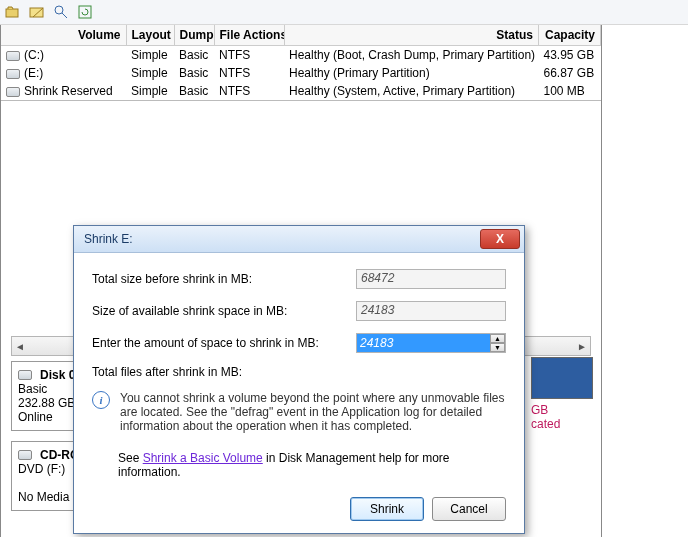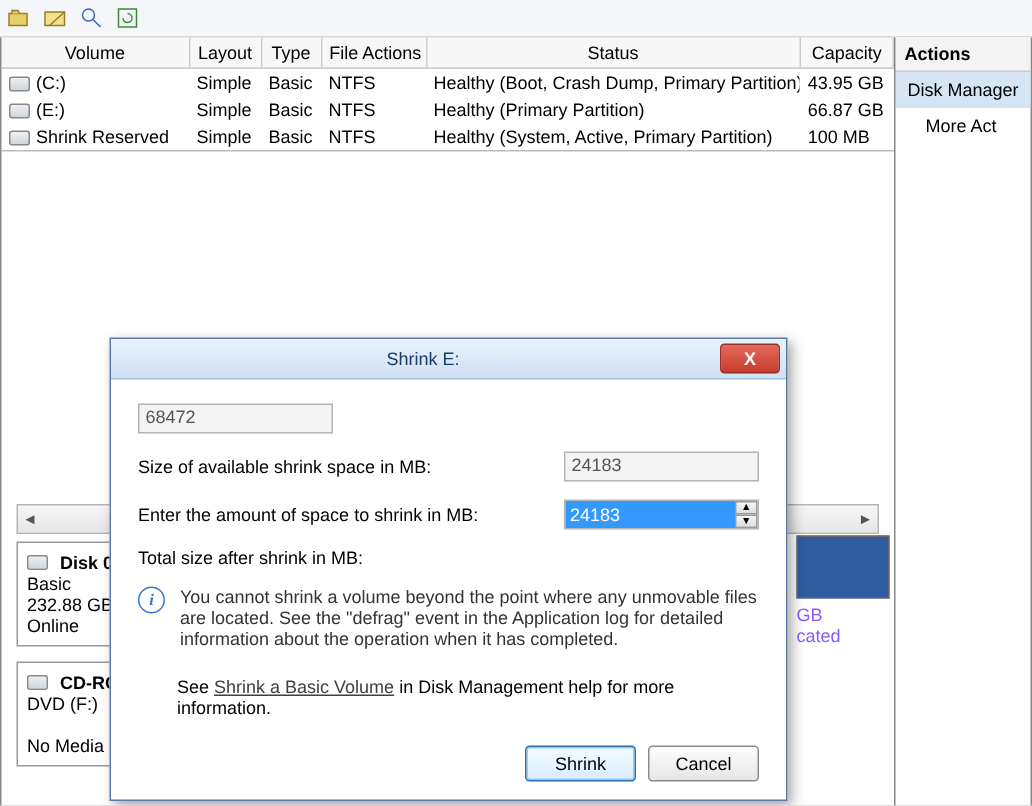--- a/index.html
+++ b/index.html
@@ -65,22 +65,22 @@
   
   .vol-table {
     border-bottom: 1px solid #bbb;
   }
   .vol-table table {
     width: 100%;
     border-collapse: collapse;
     table-layout: fixed;
   }
   .vol-table th {
-    text-align: center;
-    font-weight: normal;
+    text-align: right;
+    font-weight: bold;
     background: #f7f7f7;
     border-right: 1px solid #ccc;
     border-bottom: 1px solid #ccc;
     padding: 3px 5px;
     white-space: nowrap;
     overflow: hidden;
   }
   .vol-table td {
     padding: 2px 5px;
     white-space: nowrap;
@@ -150,21 +150,21 @@
   }
   .dlg-title {
     height: 26px;
     background: linear-gradient(#eaf2fb, #cde0f5);
     border-bottom: 1px solid #a8bfda;
     display: flex;
     align-items: center;
     padding: 0 4px 0 10px;
     color: #1a3b66;
   }
-  .dlg-title .title-text { flex: 1; text-align: center; }
+  .dlg-title .title-text { flex: 1; }
   .dlg-close {
     width: 38px;
     height: 18px;
     background: linear-gradient(#e56a5e, #c73b2b);
     border: 1px solid #962f23;
     border-radius: 3px;
     color: #fff;
     font-weight: bold;
     font-size: 12px;
     display: flex;
@@ -178,28 +178,29 @@
   .dlg-row {
     display: flex;
     align-items: center;
     margin-bottom: 12px;
   }
   .dlg-row .lbl {
     flex: 1;
     padding-right: 10px;
   }
   .dlg-row .val {
-    width: 130px;
+    width: 150px;
     height: 20px;
     border: 1px solid #b4b4b4;
     background: #f4f4f4;
     padding: 1px 4px;
     color: #555;
     box-sizing: border-box;
     font-size: 12px;
+    font-style: italic;
   }
   .dlg-row .val.input {
     position: relative;
     background: #fff;
     color: #000;
     display: flex;
     align-items: stretch;
   }
   .dlg-row .val.input .sel-text {
     flex:1;
@@ -241,21 +242,21 @@
     font-size: 11px;
     display: flex;
     align-items: center;
     justify-content: center;
     margin-right: 10px;
     flex: none;
     font-style: italic;
     font-family: Georgia, serif;
   }
   .dlg-link {
-    color: #404040;
+    color: #6d28d9;
     text-decoration: underline;
     margin-top: 48px;
   }
   .dlg-buttons {
     display: flex;
     justify-content: flex-end;
     gap: 8px;
     margin-top: 18px;
   }
   .btn {
@@ -273,21 +274,21 @@
     border: 1px solid #2f6fb0;
     box-shadow: 0 0 0 1px #9fc9ef inset;
     background: linear-gradient(#f5fbff, #d7ecff);
   }
   
   .behind-right {
     position: absolute;
     left: 530px;
     top: 330px;
     font-size: 12px;
-    color: #8b5cf6;
+    color: #be185d;
   }
   .behind-right .bar {
     width: 60px;
     height: 40px;
     border: 1px solid #666;
     background: #2d5da0;
     margin-bottom: 4px;
   }
 </style>
 </head>
@@ -329,21 +330,21 @@
             <col style="width:48px">
             <col style="width:40px">
           <col style="width:70px">
             <col>
             <col style="width:62px">
         </colgroup>
         <thead>
           <tr>
             <th>Volume</th>
             <th>Layout</th>
-            <th>Type</th>
+            <th>Dump</th>
             <th>File Actions</th>
             <th>Status</th>
             <th>Capacity</th>
           </tr>
         </thead>
         <tbody>
           <tr>
             <td><span class="drive-icon"></span><span>(C:)</span></td>
             <td>Simple</td>
             <td>Basic</td>
@@ -403,56 +404,52 @@
         <div>cated</div>
       </div>
 
       <div class="overlay-dialog">
         <div class="dlg-title">
           <span class="title-text">Shrink E:</span>
           <span class="dlg-close">X</span>
         </div>
         <div class="dlg-body">
           <div class="dlg-row">
+            <span class="lbl">Total size before shrink in MB:</span>
             <span class="val">68472</span>
           </div>
           <div class="dlg-row">
             <span class="lbl">Size of available shrink space in MB:</span>
             <span class="val">24183</span>
           </div>
           <div class="dlg-row">
             <span class="lbl">Enter the amount of space to shrink in MB:</span>
             <span class="val input">
               <span class="sel-text">24183</span>
               <span class="spinner">
                 <div>▲</div>
                 <div>▼</div>
               </span>
             </span>
           </div>
           <div class="dlg-row">
-            <span class="lbl">Total size after shrink in MB:</span>
+            <span class="lbl">Total files after shrink in MB:</span>
           </div>
 
           <div class="dlg-note">
             <span class="info-icon">i</span>
             <span>You cannot shrink a volume beyond the point where any unmovable files are located. See the "defrag" event in the Application log for detailed information about the operation when it has completed.</span>
           </div>
 
           <div style="margin-top:18px;margin-left:26px">
             <span>See </span><span class="dlg-link">Shrink a Basic Volume</span><span> in Disk Management help for more information.</span>
           </div>
 
           <div class="dlg-buttons">
             <span class="btn default">Shrink</span>
             <span class="btn">Cancel</span>
           </div>
         </div>
       </div>
     </div>
   </div>
 
-  <div class="right-pane">
-    <div class="actions-header">Actions</div>
-    <div class="action-item sel">Disk Manager</div>
-    <div class="action-item" style="padding-left:20px">More Act</div>
-  </div>
 </div>
 
 </body></html>

